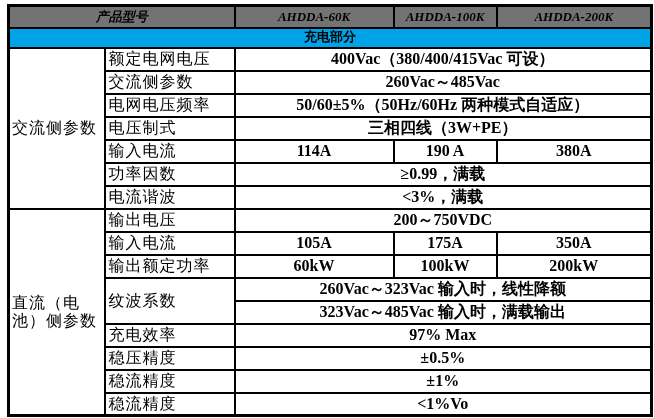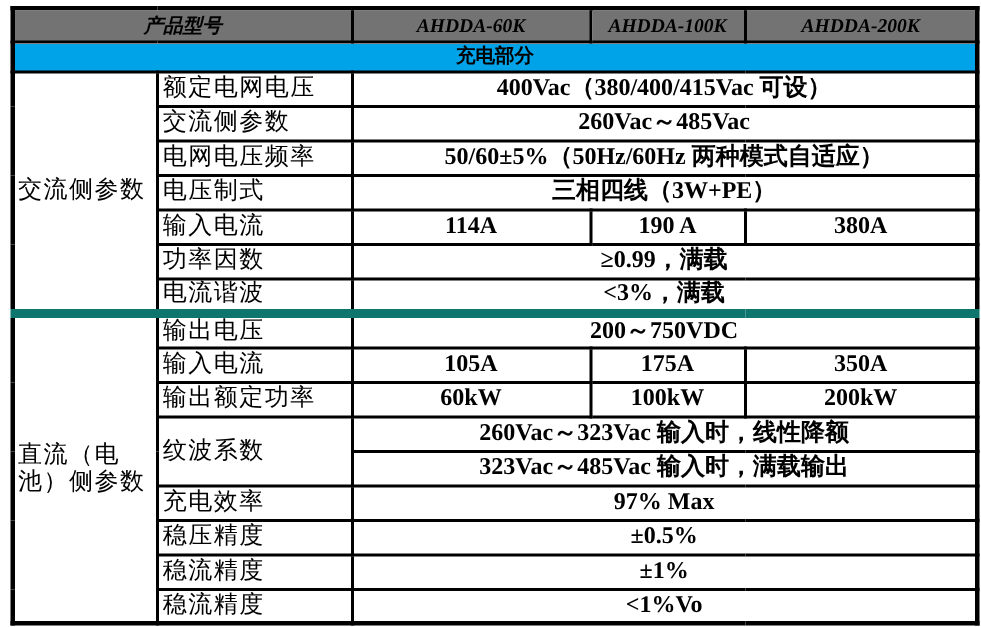--- a/index.html
+++ b/index.html
@@ -38,21 +38,21 @@
     text-align:left;vertical-align:middle;padding-left:2px;
     font-size:16px;letter-spacing:1px;white-space:normal;
   }
   td.name{
     text-align:left;padding-left:3px;letter-spacing:1px;
   }
   td.val{
     text-align:center;
     font-weight:bold;
   }
-  tr.section-top td{border-top:6px solid #0f766e;}
+  tr.section-top td{border-top:2px solid #0f766e;}
 </style>
 </head>
 <body>
 
 <table class="spec">
   <colgroup>
     <col style="width:96px">
     <col style="width:130px">
     <col style="width:159px">
     <col style="width:103px">

